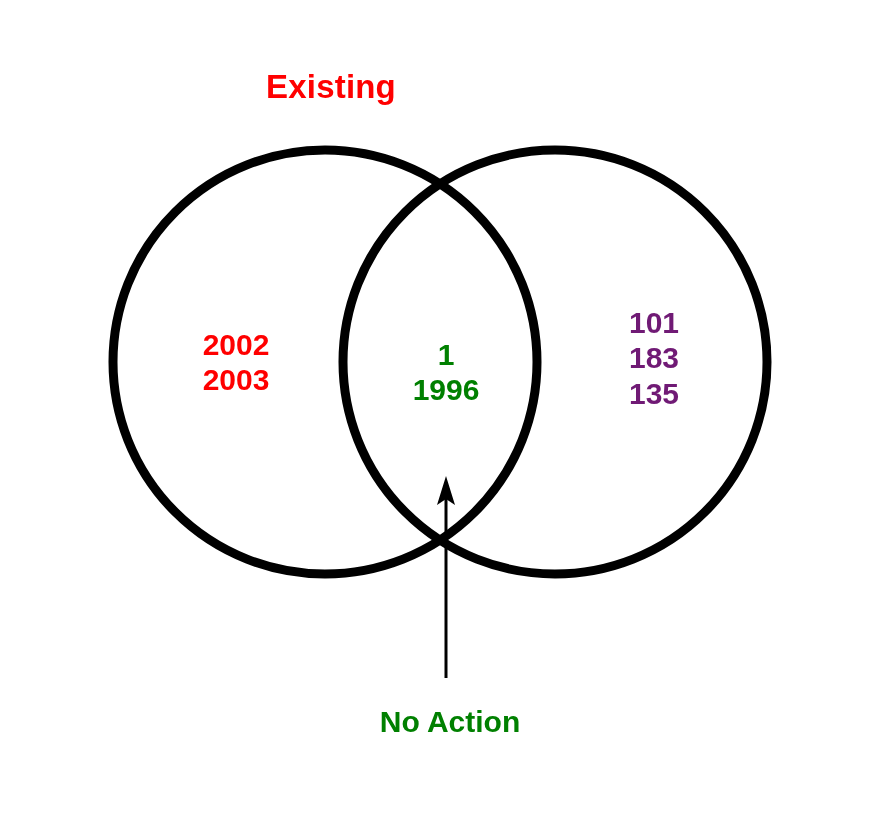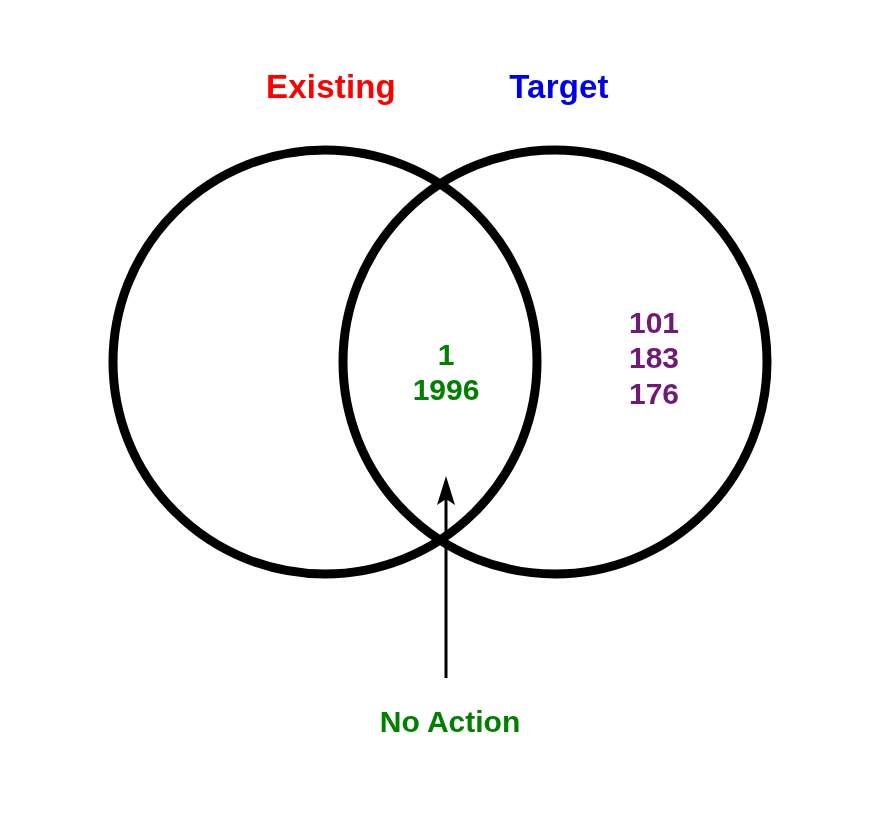--- a/index.html
+++ b/index.html
@@ -63,31 +63,34 @@
 
   <svg id="venn-svg" viewBox="0 0 882 818">
     <circle cx="325" cy="362" r="212" fill="none" stroke="#000000" stroke-width="9"></circle>
     <circle cx="555" cy="362" r="212" fill="none" stroke="#000000" stroke-width="9"></circle>
     <line x1="446" y1="678" x2="446" y2="492" stroke="#000000" stroke-width="3"></line>
     <polygon points="446,476 437,505 446,499 455,505" fill="#000000"></polygon>
   </svg>
 
   <div class="txt set-title" id="label-existing">Existing</div>
 
-  <div class="txt set-title" id="label-target">Target</div>
 
+  <div class="txt member-list" id="left-only-members">
+    <span class="member-line">2002</span>
+    <span class="member-line">2003</span>
+  </div>
 
   <div class="txt member-list" id="intersection-members">
     <span class="member-line">1</span>
     <span class="member-line">1996</span>
   </div>
 
   <div class="txt member-list" id="right-only-members">
     <span class="member-line">101</span>
     <span class="member-line">183</span>
-    <span class="member-line">176</span>
+    <span class="member-line">135</span>
   </div>
 
   <div class="txt annotation" id="annotation-no-action">
     <span class="member-line">No Action</span>
   </div>
 
 </div>
 
 </body></html>

